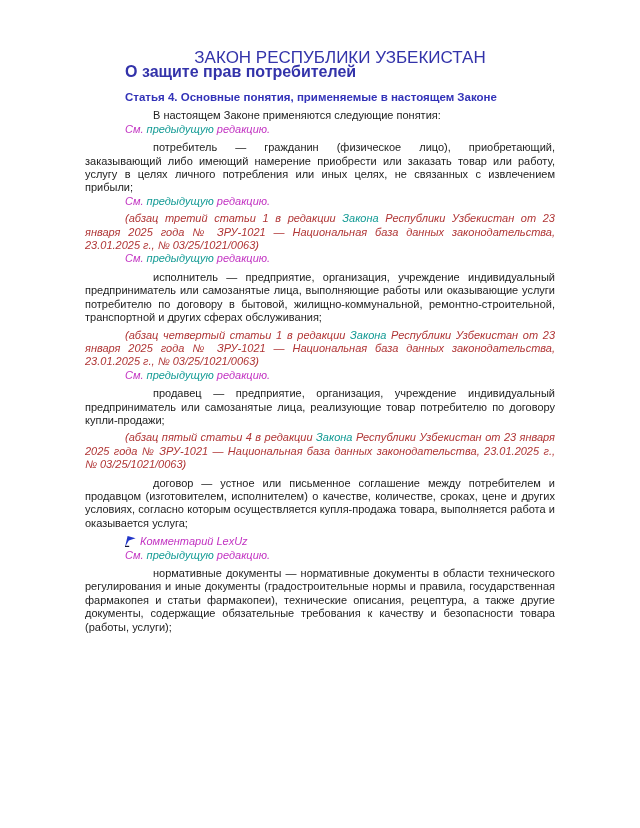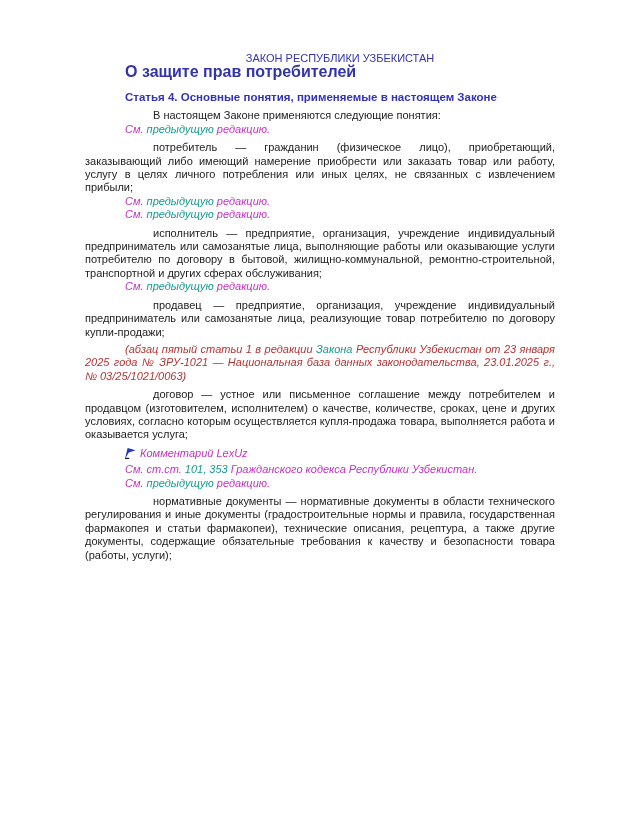--- a/index.html
+++ b/index.html
@@ -15,21 +15,21 @@
     width: 640px;
     padding: 51px 85px 0 85px;
     font-family: "Liberation Sans", sans-serif;
     font-size: 11px;
     line-height: 13.4px;
     color: #222222;
   }
   .doc p { margin: 0; padding: 0; }
 
   
-  .b-title    { text-align: center; text-indent: 40px; font-size: 11px; line-height: 14px; }
+  .b-title    { text-align: center; text-indent: 40px; font-size: 17px; line-height: 14px; }
   .b-subtitle { text-align: left; text-indent: 40px; font-size: 16px; line-height: 14px; font-weight: bold; }
   .b-heading  { text-indent: 40px; font-weight: bold; font-size: 11.5px; margin: 12px 0 5px 0 !important; }
   .b-para     { text-align: justify; text-indent: 40px; margin: 5px 0 0 0 !important; }
   .b-see      { margin: 0 0 0 40px !important; font-style: italic; }
   .b-annotation { text-align: justify; text-indent: 40px; font-style: italic; margin: 4px 0 0 0 !important; }
   .b-comment  { margin: 5px 0 0 40px !important; font-style: italic; }
   .b-commentref { margin: 3px 0 0 40px !important; font-style: italic; }
 
   
   .s-title    { color: #3333aa; }
@@ -47,27 +47,28 @@
 
 <div class="page">
   <div class="doc">
       <p class="b-title"><span class="s-title">ЗАКОН РЕСПУБЛИКИ УЗБЕКИСТАН</span></p>
       <p class="b-subtitle"><span class="s-subtitle">О защите прав потребителей</span></p>
       <p class="b-heading"><span class="s-heading">Статья 4. Основные понятия, применяемые в настоящем Законе</span></p>
       <p class="b-para"><span class="s-body">В настоящем Законе применяются следующие понятия:</span></p>
       <p class="b-see"><span class="s-magenta">См. </span><span class="s-teal">предыдущую</span><span class="s-magenta"> редакцию.</span></p>
       <p class="b-para"><span class="s-body">потребитель — гражданин (физическое лицо), приобретающий, заказывающий либо имеющий намерение приобрести или заказать товар или работу, услугу в целях личного потребления или иных целях, не связанных с извлечением прибыли;</span></p>
       <p class="b-see"><span class="s-magenta">См. </span><span class="s-teal">предыдущую</span><span class="s-magenta"> редакцию.</span></p>
+      <p class="b-annotation"><span class="s-red">(абзац третий статьи 1 в редакции </span><span class="s-teal">Закона</span><span class="s-red"> Республики Узбекистан от 23 января 2025 года № ЗРУ-1021 — Национальная база данных законодательства, 23.01.2025 г., № 03/25/1021/0063)</span></p>
       <p class="b-see"><span class="s-magenta">См. </span><span class="s-teal">предыдущую</span><span class="s-magenta"> редакцию.</span></p>
       <p class="b-para"><span class="s-body">исполнитель — предприятие, организация, учреждение индивидуальный предприниматель или самозанятые лица, выполняющие работы или оказывающие услуги потребителю по договору в бытовой, жилищно-коммунальной, ремонтно-строительной, транспортной и других сферах обслуживания;</span></p>
+      <p class="b-annotation"><span class="s-red">(абзац четвертый статьи 1 в редакции </span><span class="s-teal">Закона</span><span class="s-red"> Республики Узбекистан от 23 января 2025 года № ЗРУ-1021 — Национальная база данных законодательства, 23.01.2025 г., № 03/25/1021/0063)</span></p>
       <p class="b-see"><span class="s-magenta">См. </span><span class="s-teal">предыдущую</span><span class="s-magenta"> редакцию.</span></p>
       <p class="b-para"><span class="s-body">продавец — предприятие, организация, учреждение индивидуальный предприниматель или самозанятые лица, реализующие товар потребителю по договору купли-продажи;</span></p>
-      <p class="b-annotation"><span class="s-red">(абзац пятый статьи 1 в редакции </span><span class="s-teal">Закона</span><span class="s-red"> Республики Узбекистан от 23 января 2025 года № ЗРУ-1021 — Национальная база данных законодательства, 23.01.2025 г., № 03/25/1021/0063)</span></p>
+      <p class="b-annotation"><span class="s-red">(абзац пятый статьи 4 в редакции </span><span class="s-teal">Закона</span><span class="s-red"> Республики Узбекистан от 23 января 2025 года № ЗРУ-1021 — Национальная база данных законодательства, 23.01.2025 г., № 03/25/1021/0063)</span></p>
       <p class="b-para"><span class="s-body">договор — устное или письменное соглашение между потребителем и продавцом (изготовителем, исполнителем) о качестве, количестве, сроках, цене и других условиях, согласно которым осуществляется купля-продажа товара, выполняется работа и оказывается услуга;</span></p>
       <p class="b-comment"><span class="flag-icon"><svg width="11" height="12" viewBox="0 0 11 12">
             <polygon points="0,12 2.6,1 10.6,3.2 3.8,5.4" fill="#2236c8"></polygon>
             <line x1="0" y1="11.4" x2="4.2" y2="11.4" stroke="#111133" stroke-width="1.2"></line>
           </svg></span><span class="s-magenta">Комментарий LexUz</span></p>
-      <p class="b-commentref"><span class="s-magenta">См. ст.ст. </span><span class="s-teal">101, 353</span><span class="s-magenta"> Гражданского кодекса Республики Узбекистан.</span></p>
       <p class="b-see"><span class="s-magenta">См. </span><span class="s-teal">предыдущую</span><span class="s-magenta"> редакцию.</span></p>
       <p class="b-para"><span class="s-body">нормативные документы — нормативные документы в области технического регулирования и иные документы (градостроительные нормы и правила, государственная фармакопея и статьи фармакопеи), технические описания, рецептура, а также другие документы, содержащие обязательные требования к качеству и безопасности товара (работы, услуги);</span></p>
     </div>
 </div>
 
 </body></html>

